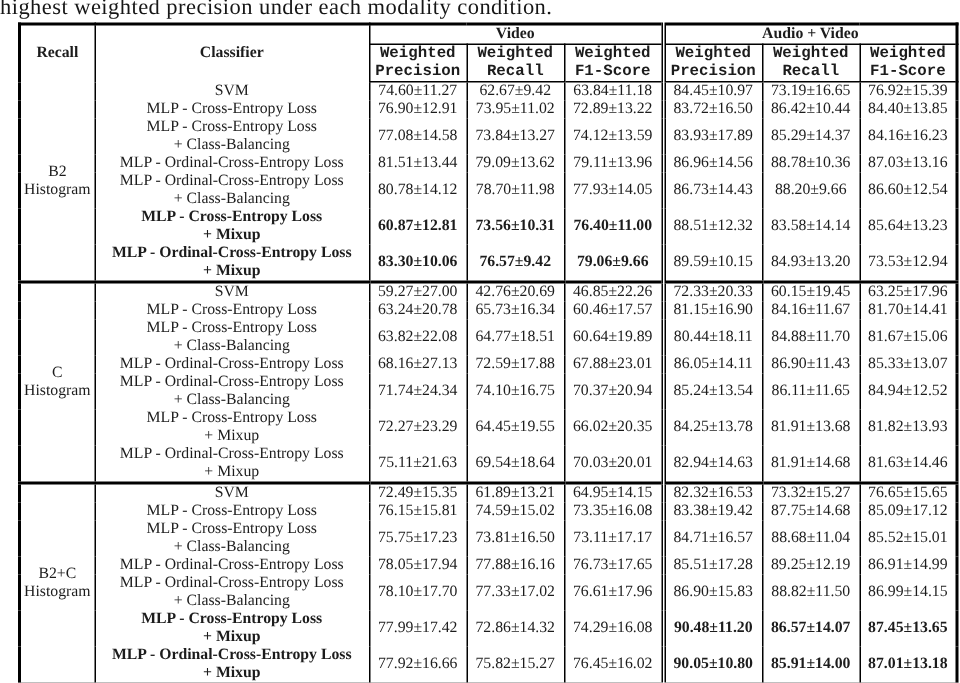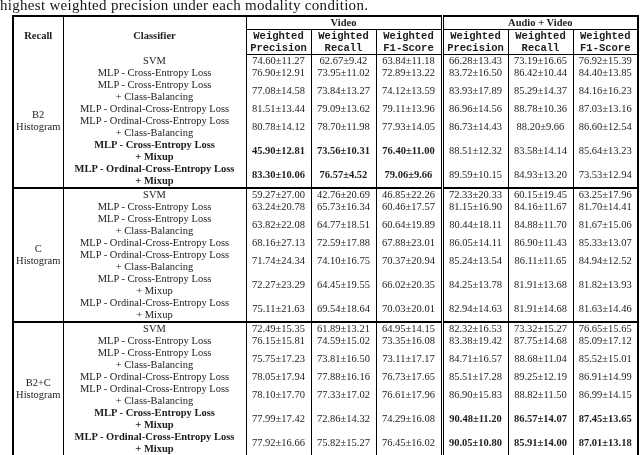--- a/index.html
+++ b/index.html
@@ -75,21 +75,21 @@
         <td rowspan="7" class="feature-cell">
           <div>B2</div>
           <div>Histogram</div>
         </td>
         <td class="vl classifier-cell">
           <div>SVM</div>
         </td>
         <td class="value-cell vl">74.60±11.27</td>
         <td class="value-cell vl">62.67±9.42</td>
         <td class="value-cell vl">63.84±11.18</td>
-        <td class="value-cell av-b">66.28±13.43</td>
+        <td class="value-cell av-b">84.45±10.97</td>
         <td class="value-cell vl">73.19±16.65</td>
         <td class="value-cell vl">76.92±15.39</td>
       </tr>
       <tr class="h1">
         <td class="vl classifier-cell">
           <div>MLP - Cross-Entropy Loss</div>
         </td>
         <td class="value-cell vl">76.90±12.91</td>
         <td class="value-cell vl">73.95±11.02</td>
         <td class="value-cell vl">72.89±13.22</td>
@@ -130,34 +130,34 @@
         <td class="value-cell vl">77.93±14.05</td>
         <td class="value-cell av-b">86.73±14.43</td>
         <td class="value-cell vl">88.20±9.66</td>
         <td class="value-cell vl">86.60±12.54</td>
       </tr>
       <tr class="h2">
         <td class="vl classifier-cell bold">
           <div>MLP - Cross-Entropy Loss</div>
           <div>+ Mixup</div>
         </td>
-        <td class="value-cell vl bold">45.90±12.81</td>
+        <td class="value-cell vl bold">60.87±12.81</td>
         <td class="value-cell vl bold">73.56±10.31</td>
         <td class="value-cell vl bold">76.40±11.00</td>
         <td class="value-cell av-b">88.51±12.32</td>
         <td class="value-cell vl">83.58±14.14</td>
         <td class="value-cell vl">85.64±13.23</td>
       </tr>
       <tr class="h2">
         <td class="vl classifier-cell bold">
           <div>MLP - Ordinal-Cross-Entropy Loss</div>
           <div>+ Mixup</div>
         </td>
         <td class="value-cell vl bold">83.30±10.06</td>
-        <td class="value-cell vl bold">76.57±4.52</td>
+        <td class="value-cell vl bold">76.57±9.42</td>
         <td class="value-cell vl bold">79.06±9.66</td>
         <td class="value-cell av-b">89.59±10.15</td>
         <td class="value-cell vl">84.93±13.20</td>
         <td class="value-cell vl">73.53±12.94</td>
       </tr>
       <tr class="h1 section-top">
         <td rowspan="7" class="feature-cell">
           <div>C</div>
           <div>Histogram</div>
         </td>

